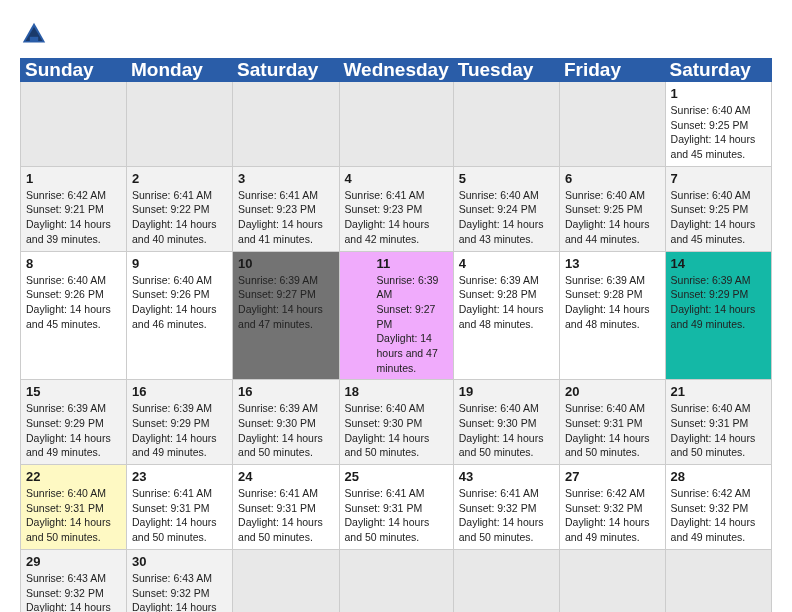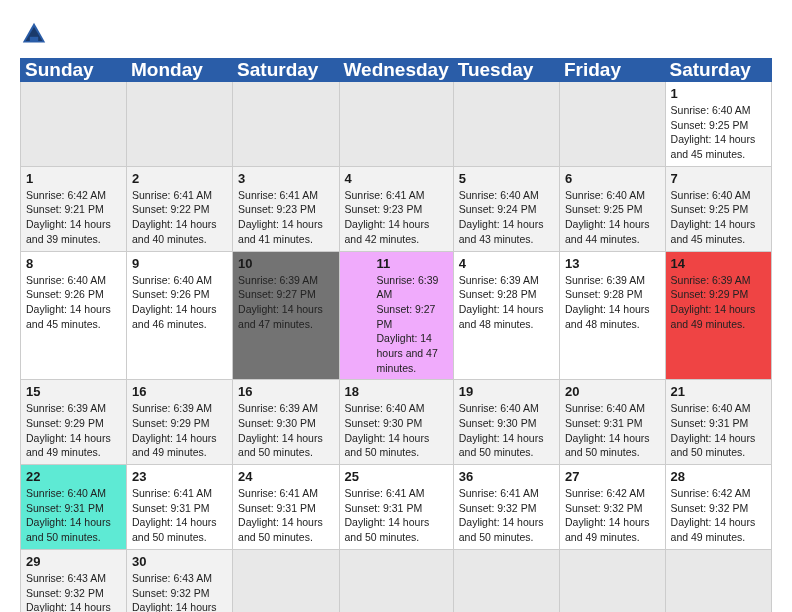--- a/index.html
+++ b/index.html
@@ -203,21 +203,21 @@
             <div class="day-info" style="white-space: pre-line;">Sunrise: 6:39 AM
 Sunset: 9:28 PM
 Daylight: 14 hours and 48 minutes.</div>
           </td>
           <td style="background: rgb(255, 255, 255); margin-top: 16px;">
             <div class="day-num">13</div>
             <div class="day-info" style="white-space: pre-line;">Sunrise: 6:39 AM
 Sunset: 9:28 PM
 Daylight: 14 hours and 48 minutes.</div>
           </td>
-          <td style="background: #ef4444;">
+          <td style="background: #14b8a6;">
             <div class="day-num">14</div>
             <div class="day-info" style="white-space: pre-line;">Sunrise: 6:39 AM
 Sunset: 9:29 PM
 Daylight: 14 hours and 49 minutes.</div>
           </td>
         </tr>
         <tr>
           <td style="background: rgb(242, 242, 242);">
             <div class="day-num">15</div>
             <div class="day-info" style="white-space: pre-line;">Sunrise: 6:39 AM
@@ -255,21 +255,21 @@
 Daylight: 14 hours and 50 minutes.</div>
           </td>
           <td style="background: rgb(242, 242, 242);">
             <div class="day-num">21</div>
             <div class="day-info" style="white-space: pre-line;">Sunrise: 6:40 AM
 Sunset: 9:31 PM
 Daylight: 14 hours and 50 minutes.</div>
           </td>
         </tr>
         <tr>
-          <td style="background: #5eead4;">
+          <td style="background: #fef9c3;">
             <div class="day-num">22</div>
             <div class="day-info" style="white-space: pre-line;">Sunrise: 6:40 AM
 Sunset: 9:31 PM
 Daylight: 14 hours and 50 minutes.</div>
           </td>
           <td style="background: rgb(255, 255, 255);">
             <div class="day-num">23</div>
             <div class="day-info" style="white-space: pre-line;">Sunrise: 6:41 AM
 Sunset: 9:31 PM
 Daylight: 14 hours and 50 minutes.</div>
@@ -280,21 +280,21 @@
 Sunset: 9:31 PM
 Daylight: 14 hours and 50 minutes.</div>
           </td>
           <td style="background: rgb(255, 255, 255);">
             <div class="day-num">25</div>
             <div class="day-info" style="white-space: pre-line;">Sunrise: 6:41 AM
 Sunset: 9:31 PM
 Daylight: 14 hours and 50 minutes.</div>
           </td>
           <td style="background: rgb(255, 255, 255);">
-            <div class="day-num">36</div>
+            <div class="day-num">43</div>
             <div class="day-info" style="white-space: pre-line;">Sunrise: 6:41 AM
 Sunset: 9:32 PM
 Daylight: 14 hours and 50 minutes.</div>
           </td>
           <td style="background: rgb(255, 255, 255);">
             <div class="day-num">27</div>
             <div class="day-info" style="white-space: pre-line;">Sunrise: 6:42 AM
 Sunset: 9:32 PM
 Daylight: 14 hours and 49 minutes.</div>
           </td>

